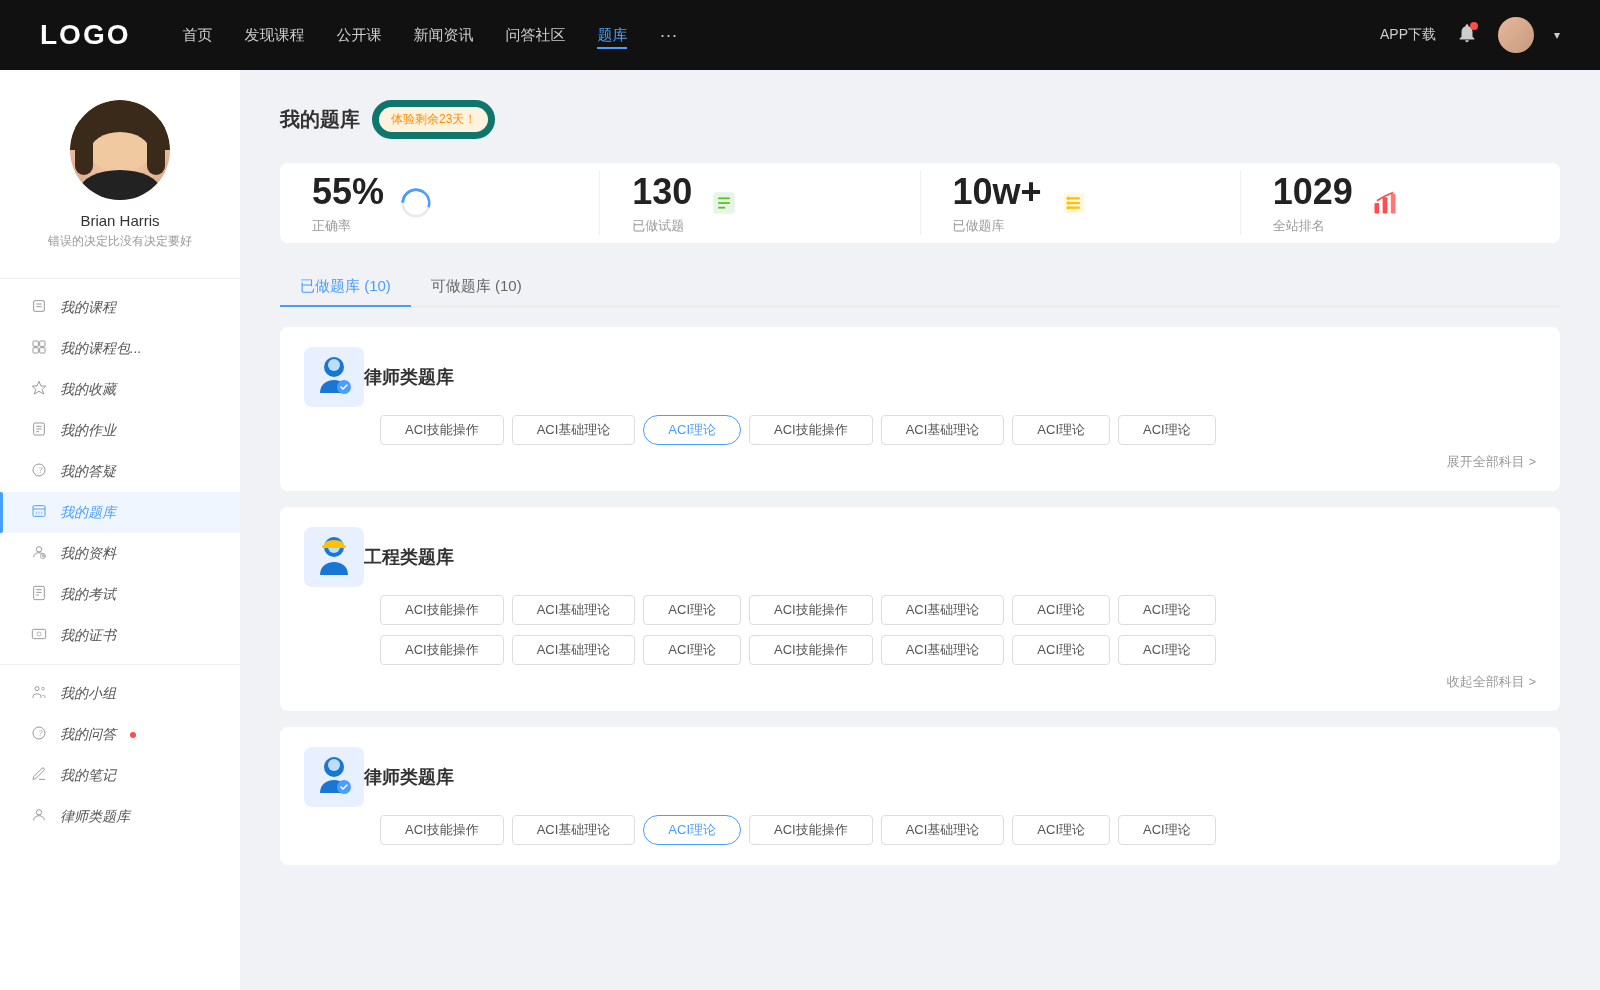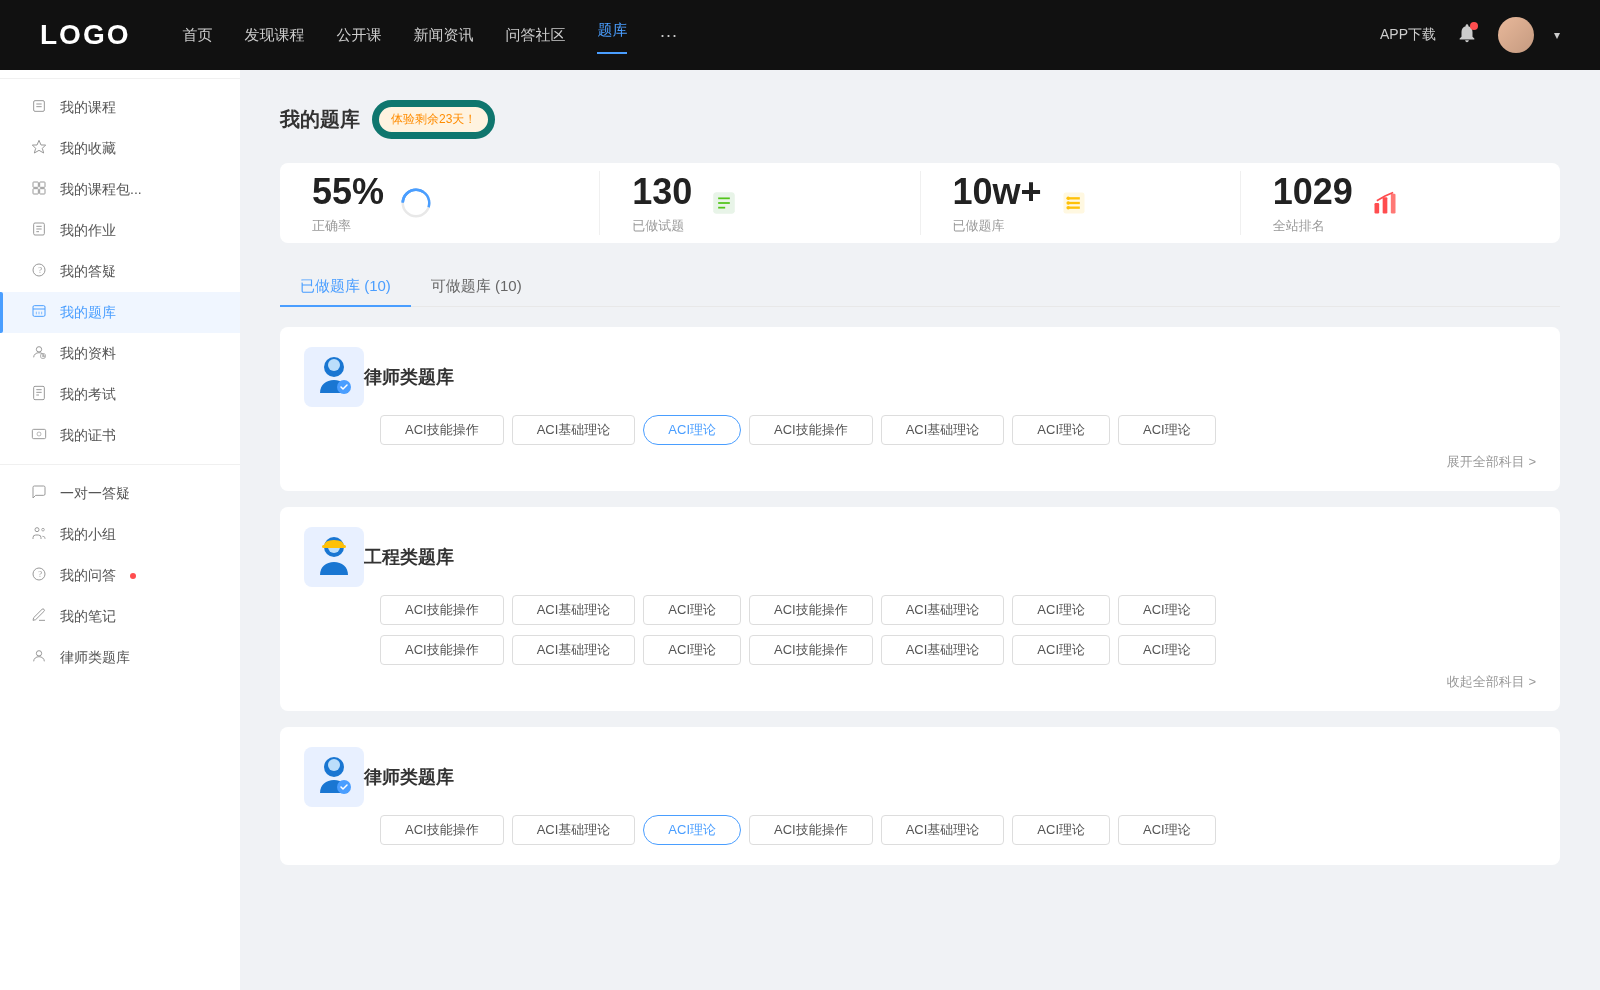--- a/index.html
+++ b/index.html
@@ -2,21 +2,21 @@
 <html><head>
   <meta charset="utf-8">
   <style>
     * { box-sizing: border-box; margin: 0; padding: 0; }
     body { font-family: -apple-system, BlinkMacSystemFont, "PingFang SC", "Microsoft YaHei", sans-serif; background: #f0f2f5; }
 
     
     .nav { background: #111; height: 70px; display: flex; align-items: center; padding: 0 40px; gap: 32px; }
     .nav-logo { color: #fff; font-size: 28px; font-weight: bold; letter-spacing: 2px; margin-right: 20px; }
     .nav-item { color: #ccc; font-size: 15px; cursor: pointer; padding: 4px 0; white-space: nowrap; }
-    .nav-item.active { color: #4a9eff; border-bottom: 2px solid #4a9eff; padding-bottom: 12px; }
+    .nav-item.active { color: #4a9eff; border-bottom: 2px solid #4a9eff; padding-bottom: 2px; }
     .nav-dots { color: #ccc; font-size: 18px; cursor: pointer; }
     .nav-right { margin-left: auto; display: flex; align-items: center; gap: 20px; }
     .nav-app { color: #ccc; font-size: 14px; cursor: pointer; }
     .nav-bell { position: relative; cursor: pointer; }
     .nav-bell svg { fill: #ccc; width: 22px; height: 22px; }
     .nav-bell-dot { position: absolute; top: 0; right: 0; width: 8px; height: 8px; background: #ff4d4f; border-radius: 50%; }
     .nav-avatar { width: 36px; height: 36px; border-radius: 50%; background: #888; overflow: hidden; cursor: pointer; }
     .nav-chevron { color: #ccc; font-size: 12px; cursor: pointer; }
 
     
@@ -38,21 +38,21 @@
     }
     .avatar-body {
       position: absolute; bottom: -10px; left: 10px; right: 10px; height: 40px;
       background: #222;
       border-radius: 50% 50% 0 0;
     }
     .sidebar-name { font-size: 15px; color: #333; font-weight: 500; margin-top: 12px; }
     .sidebar-motto { font-size: 12px; color: #999; margin-top: 4px; text-align: center; }
     .sidebar-divider { border: none; border-top: 1px solid #f0f0f0; margin: 8px 0; }
     .sidebar-menu { padding: 0; }
-    .sidebar-item { display: flex; align-items: center; gap: 12px; padding: 11px 30px; cursor: pointer; color: #555; font-size: 14px; position: relative; }
+    .sidebar-item { display: flex; align-items: center; gap: 12px; padding: 11px 30px; cursor: pointer; color: #555; font-size: 14px; position: relative; font-style: italic; }
     .sidebar-item.active { color: #4a9eff; font-weight: 500; background: #f0f6ff; }
     .sidebar-item.active::before { content: ''; position: absolute; left: 0; top: 0; bottom: 0; width: 3px; background: #4a9eff; border-radius: 0 2px 2px 0; }
     .sidebar-item-icon { width: 18px; text-align: center; font-size: 15px; }
     .sidebar-badge-dot { width: 6px; height: 6px; background: #ff4d4f; border-radius: 50%; display: inline-block; margin-left: 2px; vertical-align: middle; }
 
     
     .main { flex: 1; padding: 30px 40px; }
     .page-header { display: flex; align-items: center; gap: 12px; margin-bottom: 24px; }
     .page-title { font-size: 20px; font-weight: 600; color: #333; }
     .trial-badge { background: #fff3e0; color: #ff8c00; font-size: 12px; padding: 4px 12px; border-radius: 20px; border: 7px solid #0f766e; white-space: nowrap; }
@@ -108,53 +108,66 @@
     <div class="nav-avatar">
       <div style="width:100%;height:100%;background:linear-gradient(135deg,#e8b89a,#c49a80);"></div>
     </div>
     <span class="nav-chevron">▾</span>
   </div>
 </nav>
 
 <div class="layout">
 
   <aside class="sidebar">
+    <div class="sidebar-profile">
+
+      <div class="avatar-img">
+        <div class="avatar-hair"></div>
+        <div style="position:absolute;top:32px;left:20px;right:20px;height:40px;background:#f0c9a0;border-radius:50%;"></div>
+        <div class="avatar-body"></div>
+
+        <div style="position:absolute;top:20px;left:5px;width:18px;height:55px;background:#3a2a1a;border-radius:0 0 10px 10px;"></div>
+        <div style="position:absolute;top:20px;right:5px;width:18px;height:55px;background:#3a2a1a;border-radius:0 0 10px 10px;"></div>
+      </div>
+      <span class="sidebar-name">Brian Harris</span>
+      <span class="sidebar-motto">错误的决定比没有决定要好</span>
+    </div>
     <hr class="sidebar-divider">
     <div class="sidebar-menu">
 
       <div class="sidebar-item">
         <span class="sidebar-item-icon">
           <svg width="16" height="16" viewBox="0 0 24 24" fill="#999">
               <rect x="4" y="4" width="16" height="16" rx="2" fill="none" stroke="#999" stroke-width="1.5"></rect>
               <line x1="8" y1="9" x2="16" y2="9" stroke="#999" stroke-width="1.5"></line>
               <line x1="8" y1="13" x2="16" y2="13" stroke="#999" stroke-width="1.5"></line>
             </svg>
         </span>
         <span>我的课程</span>
       </div>
 
       <div class="sidebar-item">
         <span class="sidebar-item-icon">
           <svg width="16" height="16" viewBox="0 0 24 24">
-              <polygon points="12,2 15,9 22,9 17,14 19,21 12,17 5,21 7,14 2,9 9,9" fill="none" stroke="#999" stroke-width="1.5"></polygon>
-            </svg>
-        </span>
-        <span>我的收藏</span>
-      </div>
-
-      <div class="sidebar-item">
-        <span class="sidebar-item-icon">
-          <svg width="16" height="16" viewBox="0 0 24 24">
               <rect x="3" y="3" width="8" height="8" rx="1" fill="none" stroke="#999" stroke-width="1.5"></rect>
               <rect x="13" y="3" width="8" height="8" rx="1" fill="none" stroke="#999" stroke-width="1.5"></rect>
               <rect x="3" y="13" width="8" height="8" rx="1" fill="none" stroke="#999" stroke-width="1.5"></rect>
               <rect x="13" y="13" width="8" height="8" rx="1" fill="none" stroke="#999" stroke-width="1.5"></rect>
             </svg>
         </span>
         <span>我的课程包...</span>
+      </div>
+
+      <div class="sidebar-item">
+        <span class="sidebar-item-icon">
+          <svg width="16" height="16" viewBox="0 0 24 24">
+              <polygon points="12,2 15,9 22,9 17,14 19,21 12,17 5,21 7,14 2,9 9,9" fill="none" stroke="#999" stroke-width="1.5"></polygon>
+            </svg>
+        </span>
+        <span>我的收藏</span>
       </div>
 
       <div class="sidebar-item">
         <span class="sidebar-item-icon">
           <svg width="16" height="16" viewBox="0 0 24 24">
               <rect x="4" y="3" width="16" height="18" rx="2" fill="none" stroke="#999" stroke-width="1.5"></rect>
               <line x1="8" y1="8" x2="16" y2="8" stroke="#999" stroke-width="1.5"></line>
               <line x1="8" y1="12" x2="16" y2="12" stroke="#999" stroke-width="1.5"></line>
               <line x1="8" y1="16" x2="12" y2="16" stroke="#999" stroke-width="1.5"></line>
             </svg>
@@ -215,28 +228,20 @@
           <svg width="16" height="16" viewBox="0 0 24 24">
               <rect x="2" y="5" width="20" height="14" rx="2" fill="none" stroke="#999" stroke-width="1.5"></rect>
               <circle cx="12" cy="12" r="3" fill="none" stroke="#999" stroke-width="1"></circle>
             </svg>
         </span>
         <span>我的证书</span>
       </div>
 
       <hr class="sidebar-divider">
 
-      <div class="sidebar-item">
-        <span class="sidebar-item-icon">
-          <svg width="16" height="16" viewBox="0 0 24 24">
-              <path d="M21 15a2 2 0 01-2 2H7l-4 4V5a2 2 0 012-2h14a2 2 0 012 2z" fill="none" stroke="#999" stroke-width="1.5"></path>
-            </svg>
-        </span>
-        <span>一对一答疑</span>
-      </div>
 
       <div class="sidebar-item">
         <span class="sidebar-item-icon">
           <svg width="16" height="16" viewBox="0 0 24 24">
               <circle cx="9" cy="7" r="3" fill="none" stroke="#999" stroke-width="1.5"></circle>
               <path d="M3 21v-2a4 4 0 014-4h4a4 4 0 014 4v2" fill="none" stroke="#999" stroke-width="1.5"></path>
               <circle cx="18" cy="7" r="2" fill="none" stroke="#999" stroke-width="1.2"></circle>
               <path d="M21 21v-1a3 3 0 00-3-3h-1" fill="none" stroke="#999" stroke-width="1.2"></path>
             </svg>
         </span>

